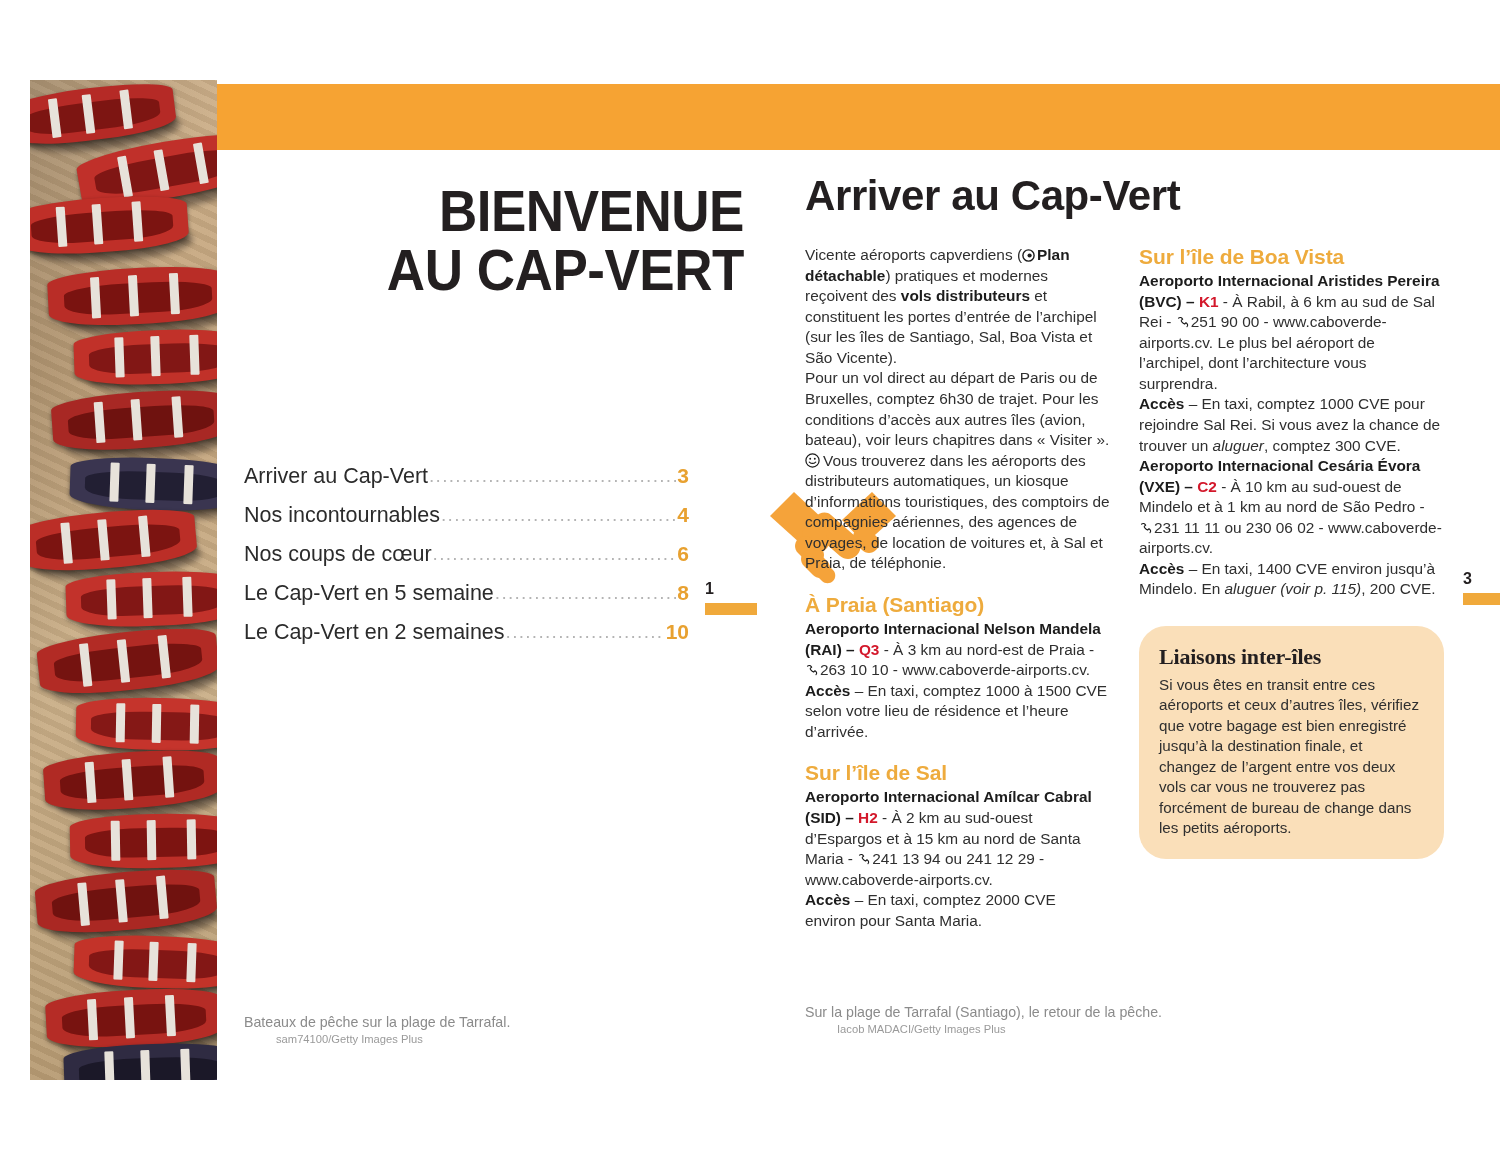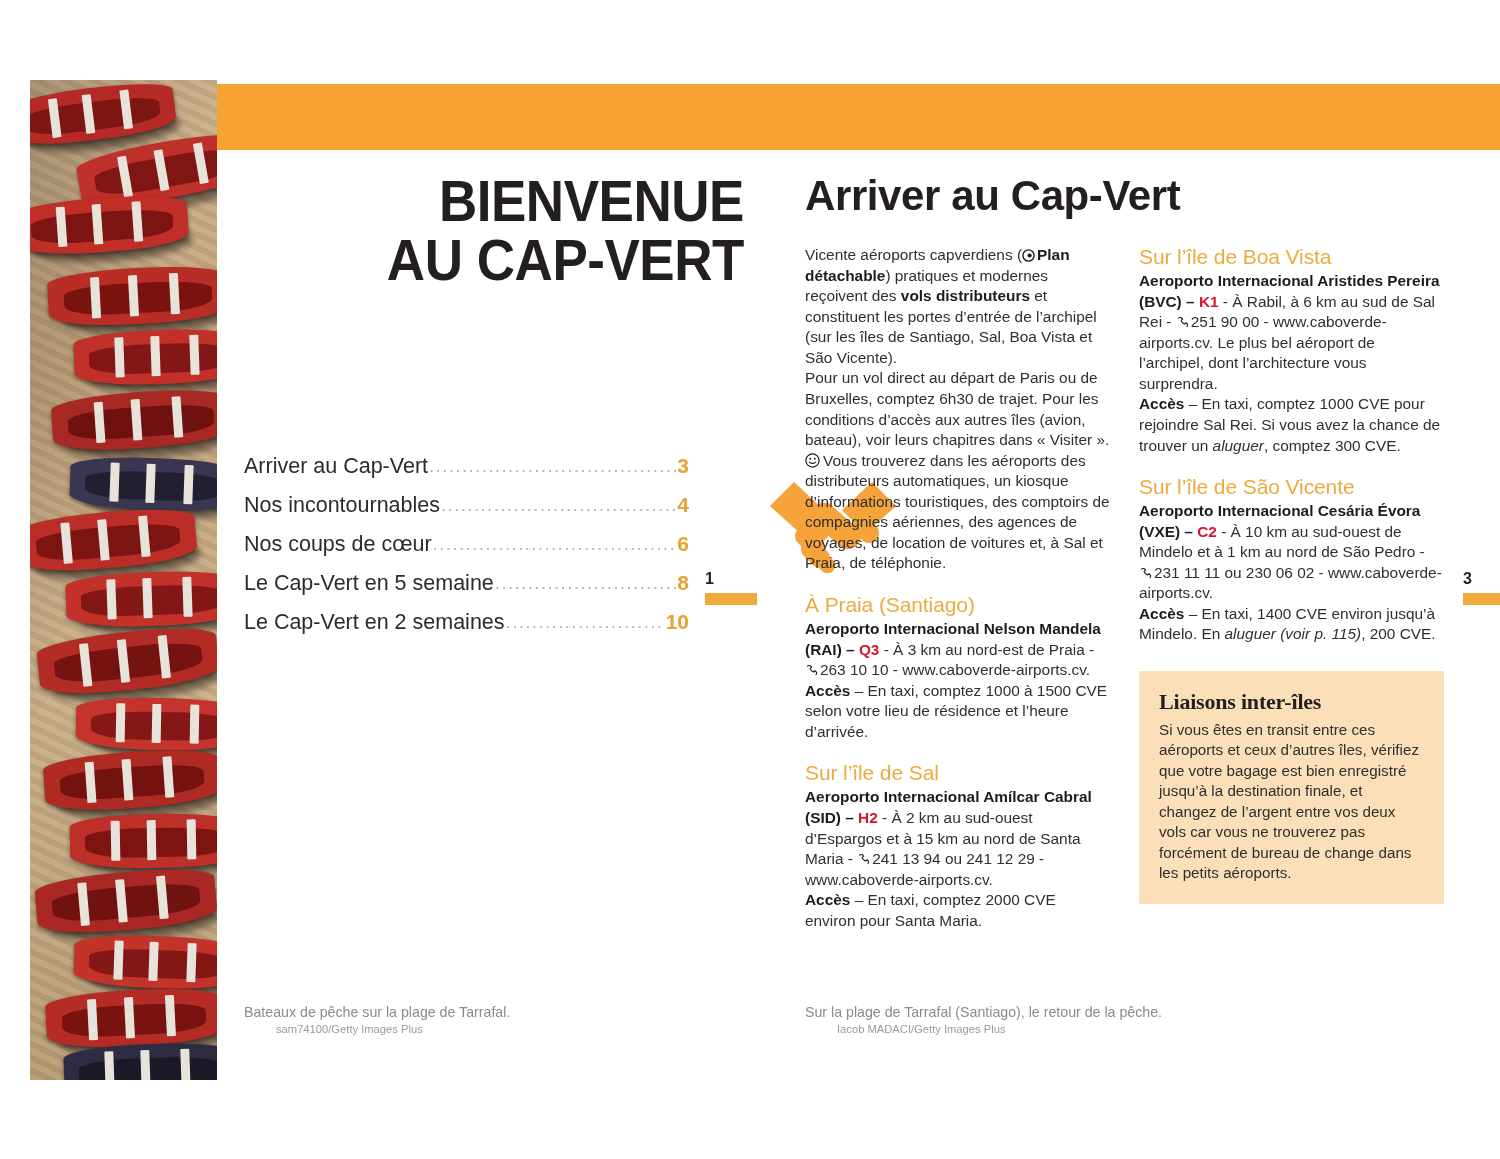--- a/index.html
+++ b/index.html
@@ -68,21 +68,21 @@
     top: 84px;
     right: 0;
     height: 66px;
     background: #f6a333;
   }
 
   
   #left-page {
     position: absolute;
     left: 217px;
-    top: 150px;
+    top: 160px;
     width: 543px;
     height: 930px;
     text-decoration: underline;
   }
   #main-title {
     position: absolute;
     left: 27px;
     top: 22px;
     width: 500px;
     font-family: "Liberation Sans", sans-serif;
@@ -202,21 +202,21 @@
     line-height: 1.335;
     color: #2f2f2f;
   }
   .body-text p { margin: 0; }
   .b { font-weight: bold; color: #1c1c1c; }
   .it { font-style: italic; }
 
   h3.sub {
     margin: 19px 0 2px 0;
     font-size: 21px;
-    font-weight: normal;
+    font-weight: bold;
     color: #eeab3d;
     letter-spacing: -0.1px;
   }
   h3.sub.first { margin-top: 0; }
   .code {
     color: #d3182b;
     font-weight: bold;
   }
   .phone-ic {
     display: inline-block;
@@ -239,20 +239,21 @@
     vertical-align: -2px;
     margin-right: 3px;
   }
 
   
   #callout {
     margin-top: 26px;
     background: #fadfb9;
     padding: 18px 20px 20px 20px;
     width: 265px;
+    border-radius: 27px;
   }
   #callout h4 {
     margin: 0 0 5px 0;
     font-family: "Liberation Serif", serif;
     font-size: 22px;
     font-weight: bold;
     color: #231f20;
     letter-spacing: -0.2px;
   }
   #callout .body-text { font-size: 15.2px; line-height: 1.345; }
@@ -496,21 +497,20 @@
     <div class="col">
 
       <h3 class="sub first">Sur l’île de Boa Vista</h3>
       <div class="body-text">
         <p><span class="b">Aeroporto Internacional Aristides Pereira (BVC)</span><span class="b"> – </span><span class="code">K1</span><span> - À Rabil, à 6 km au sud de Sal Rei - </span><span class="phone-ic"><svg width="13" height="12" viewBox="0 0 13 12">
                 <path d="M1.5 2.2 C3 0.8 4.6 1.6 5.6 3.1 L4.3 4.4 C4 4.8 4.2 5.2 4.8 5.9 C5.6 6.8 6.6 7.6 7.6 8 L9 6.8 C10.4 7.7 11.4 9.3 10 10.6" fill="none" stroke="#1c1c1c" stroke-width="1.1" stroke-linecap="round"></path>
               </svg></span><span>251 90 00 - www.caboverde-airports.cv. Le plus bel aéroport de l’archipel, dont l’architecture vous surprendra.</span></p>
         <p><span class="b">Accès</span><span> – En taxi, comptez 1000 CVE pour rejoindre Sal Rei. Si vous avez la chance de trouver un </span><span class="it">aluguer</span><span>, comptez 300 CVE.</span></p>
       </div>
 
-      <h3 class="sub">Sur l’île de São Vicente</h3>
       <div class="body-text">
         <p><span class="b">Aeroporto Internacional Cesária Évora (VXE)</span><span class="b"> – </span><span class="code">C2</span><span> - À 10 km au sud-ouest de Mindelo et à 1 km au nord de São Pedro - </span><span class="phone-ic"><svg width="13" height="12" viewBox="0 0 13 12">
                 <path d="M1.5 2.2 C3 0.8 4.6 1.6 5.6 3.1 L4.3 4.4 C4 4.8 4.2 5.2 4.8 5.9 C5.6 6.8 6.6 7.6 7.6 8 L9 6.8 C10.4 7.7 11.4 9.3 10 10.6" fill="none" stroke="#1c1c1c" stroke-width="1.1" stroke-linecap="round"></path>
               </svg></span><span>231 11 11 ou 230 06 02 - www.caboverde-airports.cv.</span></p>
         <p><span class="b">Accès</span><span> – En taxi, 1400 CVE environ jusqu’à Mindelo. En </span><span class="it">aluguer (voir p. 115)</span><span>, 200 CVE.</span></p>
       </div>
 
       <div id="callout">
         <h4>Liaisons inter-îles</h4>
         <div class="body-text">Si vous êtes en transit entre ces aéroports et ceux d’autres îles, vérifiez que votre bagage est bien enregistré jusqu’à la destination finale, et changez de l’argent entre vos deux vols car vous ne trouverez pas forcément de bureau de change dans les petits aéroports.</div>

